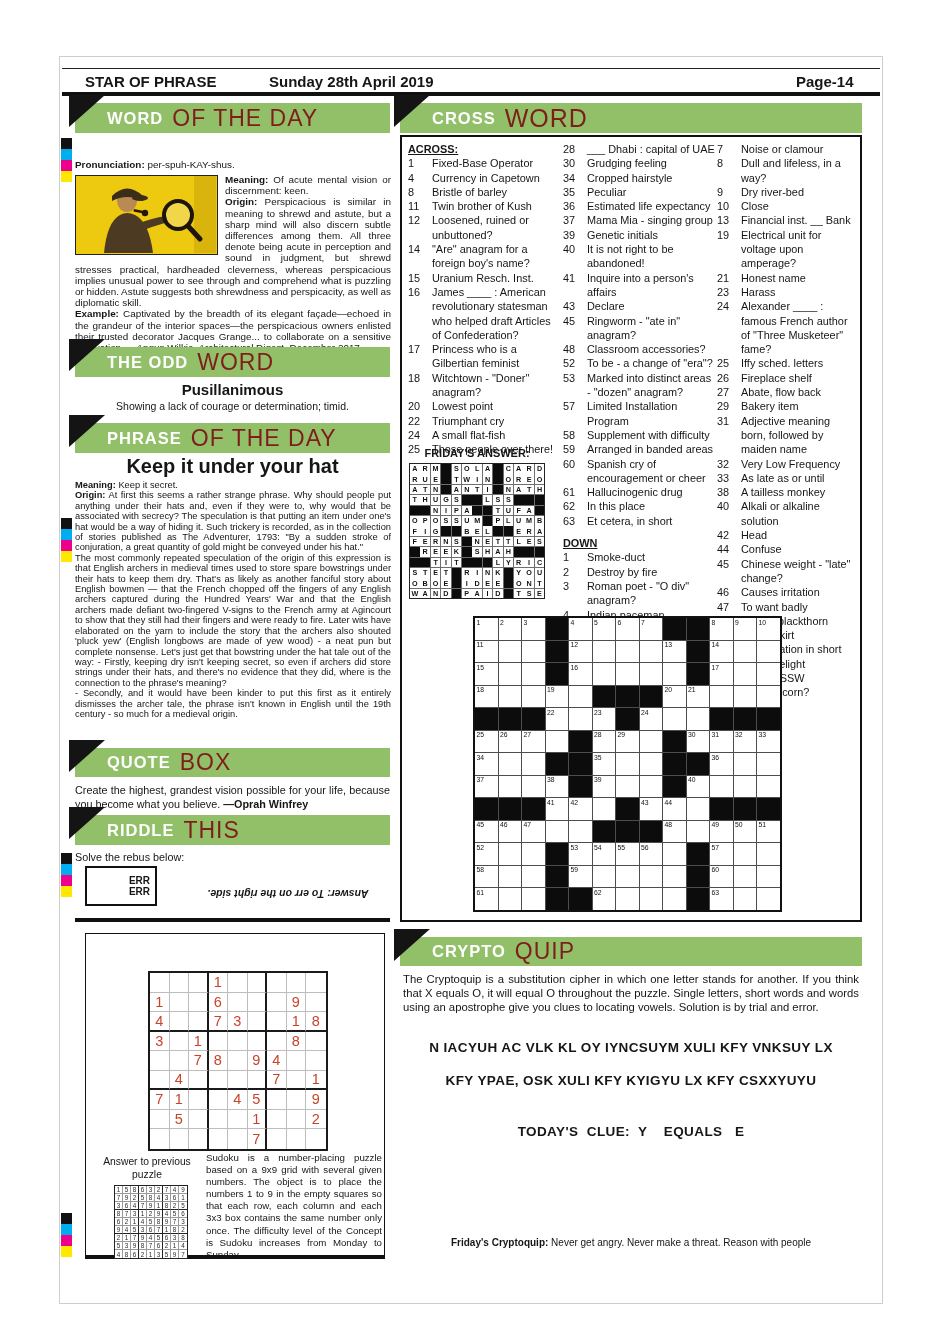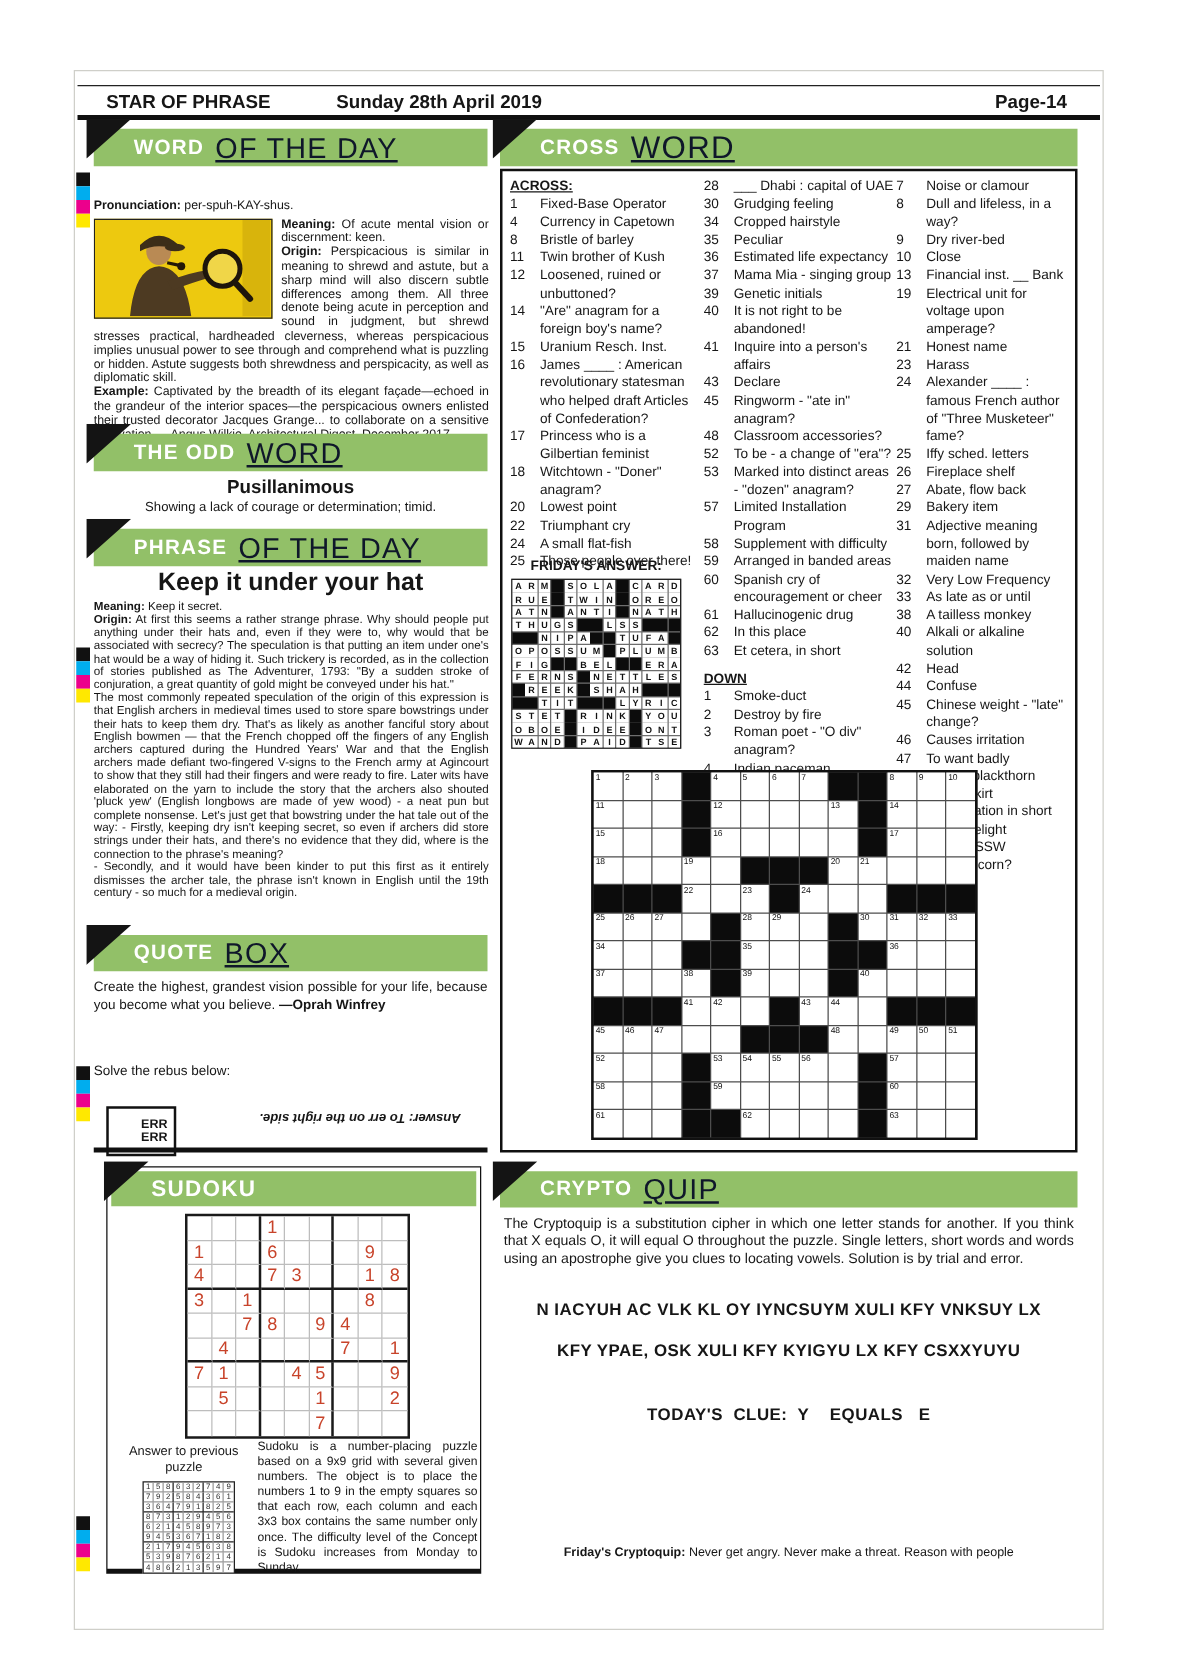--- a/index.html
+++ b/index.html
@@ -5,21 +5,21 @@
   html,body{margin:0;padding:0;background:#ffffff;}
   .page{position:relative;width:945px;height:1337px;background:#fff;font-family:"Liberation Sans",sans-serif;color:#161616;overflow:hidden;}
   .abs{position:absolute;}
   .edge{position:absolute;left:59px;top:56px;width:822px;height:1246px;border:1px solid #cfcfc9;}
   .rule-thin{position:absolute;left:62px;top:68px;width:818px;height:1px;background:#222;}
   .rule-thick{position:absolute;left:62px;top:92px;width:818px;height:3.5px;background:#101010;}
   .mast{font-size:15px;font-weight:700;top:73px;}
   .bar{position:absolute;height:30px;background:#92c068;display:flex;align-items:center;gap:9px;z-index:3;}
   .bar .corner{position:absolute;left:-6px;top:-8px;width:36px;height:32px;background:#141414;clip-path:polygon(0 0,100% 0,0 100%);}
   .bar-bold{margin-left:32px;color:#fff;font-weight:800;font-size:16.5px;letter-spacing:1px;}
-  .bar-light{color:#0f172a;font-weight:400;font-size:23px;letter-spacing:1px;text-decoration:underline;}
+  .bar-light{color:#7f1d1d;font-weight:400;font-size:23px;letter-spacing:1px;}
   .ttl{font-weight:700;text-align:center;}
   .just{text-align:justify;}
   .wod{font-size:9.9px;line-height:11.2px;}
   .wod p{margin:0;}
   .wod-img{float:left;width:143px;height:80px;border:1.5px solid #222;box-sizing:border-box;margin:1px 7px 2px 0;background:#edc90f;}
   .phr{font-size:9.3px;line-height:10.4px;}
   .phr p{margin:0;}
   .clue-col{position:absolute;top:142px;font-size:10.9px;line-height:14.3px;}
   .clue{display:flex;}
   .cnum{flex:none;width:24px;}
@@ -40,21 +40,21 @@
   .scell:nth-child(9n){border-right:none;}
   .scell:nth-child(n+73){border-bottom:none;}
   .scell.vr{border-right:2px solid #1a1a1a;}
   .scell.hb{border-bottom:2px solid #1a1a1a;}
   .mgrid{position:absolute;display:grid;grid-template-columns:repeat(9,8px);grid-auto-rows:8px;border:1.5px solid #222;background:#fff;width:max-content;}
   .mcell{border-right:0.5px solid #9a9a9a;border-bottom:0.5px solid #9a9a9a;display:flex;align-items:center;justify-content:center;font-size:6.3px;color:#2a2a2a;}
   .mcell:nth-child(9n){border-right:none;}
   .mcell:nth-child(n+73){border-bottom:none;}
   .mcell.vr{border-right:1.2px solid #222;}
   .mcell.hb{border-bottom:1.2px solid #222;}
-  .rebus{position:absolute;left:85px;top:866px;width:56px;height:40px;border:2px solid #111;box-sizing:border-box;display:flex;flex-direction:column;justify-content:center;align-items:flex-end;padding-right:5px;font-weight:700;font-size:10px;line-height:11.5px;margin-top:19px;}
+  .rebus{position:absolute;left:85px;top:866px;width:72px;height:40px;border:2px solid #111;box-sizing:border-box;display:flex;flex-direction:column;justify-content:center;align-items:flex-end;padding-right:5px;font-weight:700;font-size:10px;line-height:11.5px;}
   .flip{transform:rotate(180deg);font-weight:700;font-style:italic;font-size:10.5px;text-align:center;}
   .divider{position:absolute;left:75px;top:918px;width:315px;height:4px;background:#101010;}
   .cq-line{position:absolute;left:400px;width:462px;text-align:center;font-weight:700;font-size:13.5px;letter-spacing:0.4px;white-space:pre;}
   .cmyk{position:absolute;left:61px;width:11px;}
   .cmyk div{width:11px;height:11px;}
 </style>
 </head>
 <body>
 
 <div class="page">
@@ -143,34 +143,35 @@
 
   <div class="bar" style="left:75px;top:748px;width:315px;height:29px">
     <span class="corner"></span>
     <span class="bar-bold">QUOTE</span>
     <span class="bar-light">BOX</span>
   </div>
   <div class="abs just" style="left:75px;top:784px;width:315px;font-size:10.8px;line-height:13.8px">
     <span>Create the highest, grandest vision possible for your life, because you become what you believe. </span><b>—Oprah Winfrey</b>
   </div>
 
+  <div class="bar" style="left:75px;top:815px;width:315px">
+    <span class="corner"></span>
+    <span class="bar-bold">RIDDLE</span>
+    <span class="bar-light">THIS</span>
+  </div>
   <div class="abs" style="left:75px;top:851px;font-size:10.8px">Solve the rebus below:</div>
   <div class="rebus">
     <span>ERR</span>
     <span>ERR</span>
   </div>
   <div class="abs flip" style="left:188px;top:888px;width:200px">Answer: To err on the right side.</div>
 
   <div class="divider"></div>
 
   <div class="sbox"></div>
-  <div class="bar" style="left:89px;top:937px;width:292px;height:28px">
-    <span class="corner"></span>
-    <span class="bar-bold" style="font-size:18px">SUDOKU</span>
-  </div>
   <div class="sgrid" style="left:148px;top:971px">
       <div class="scell"></div>
       <div class="scell"></div>
       <div class="scell vr"></div>
       <div class="scell">1</div>
       <div class="scell"></div>
       <div class="scell vr"></div>
       <div class="scell"></div>
       <div class="scell"></div>
       <div class="scell"></div>

